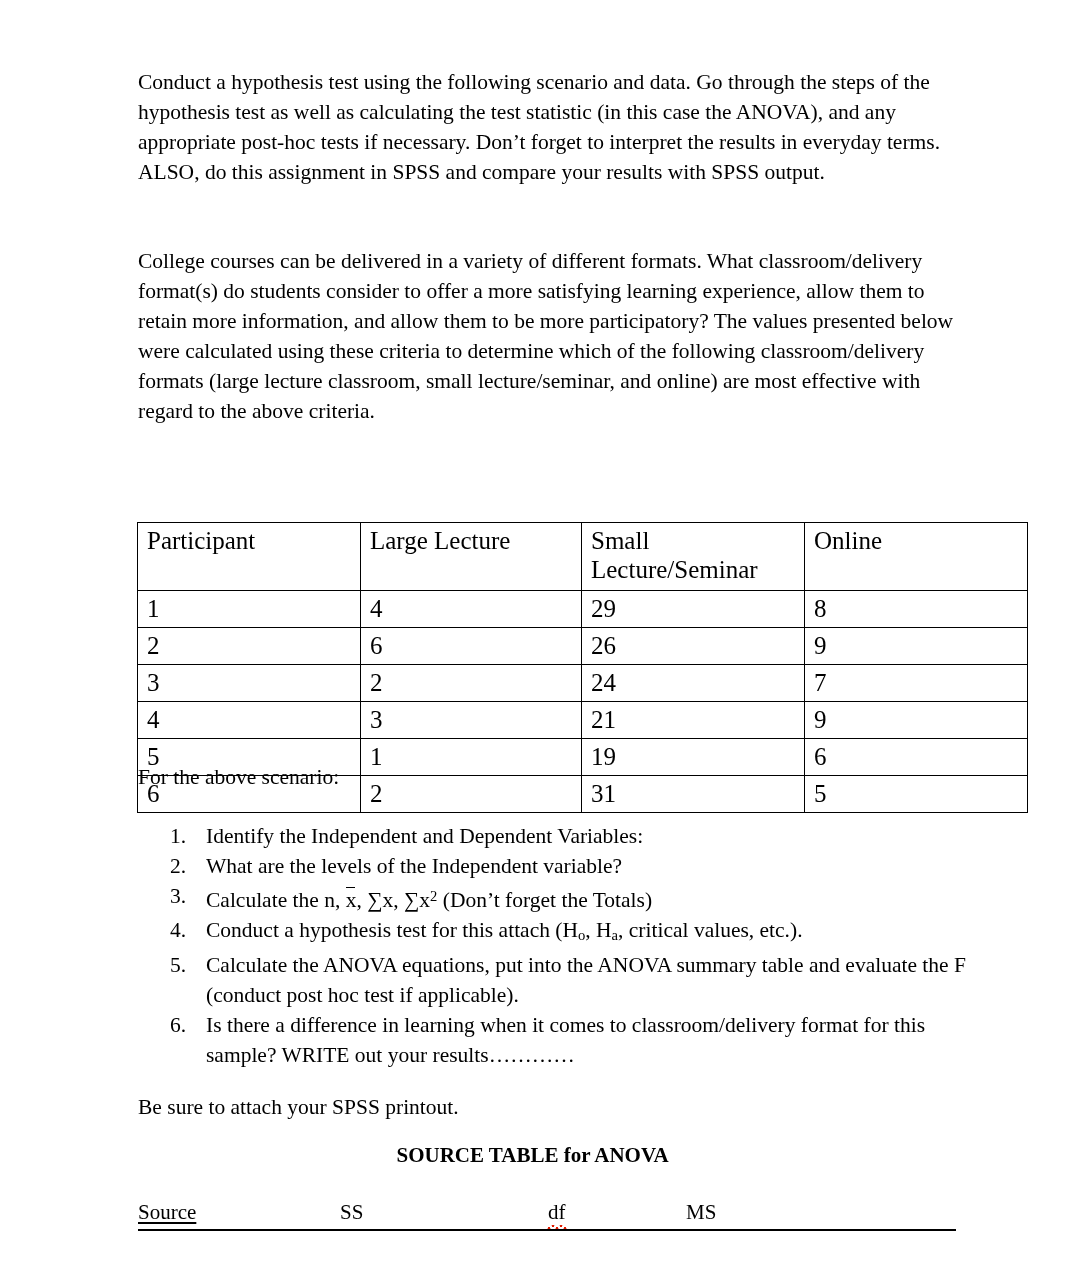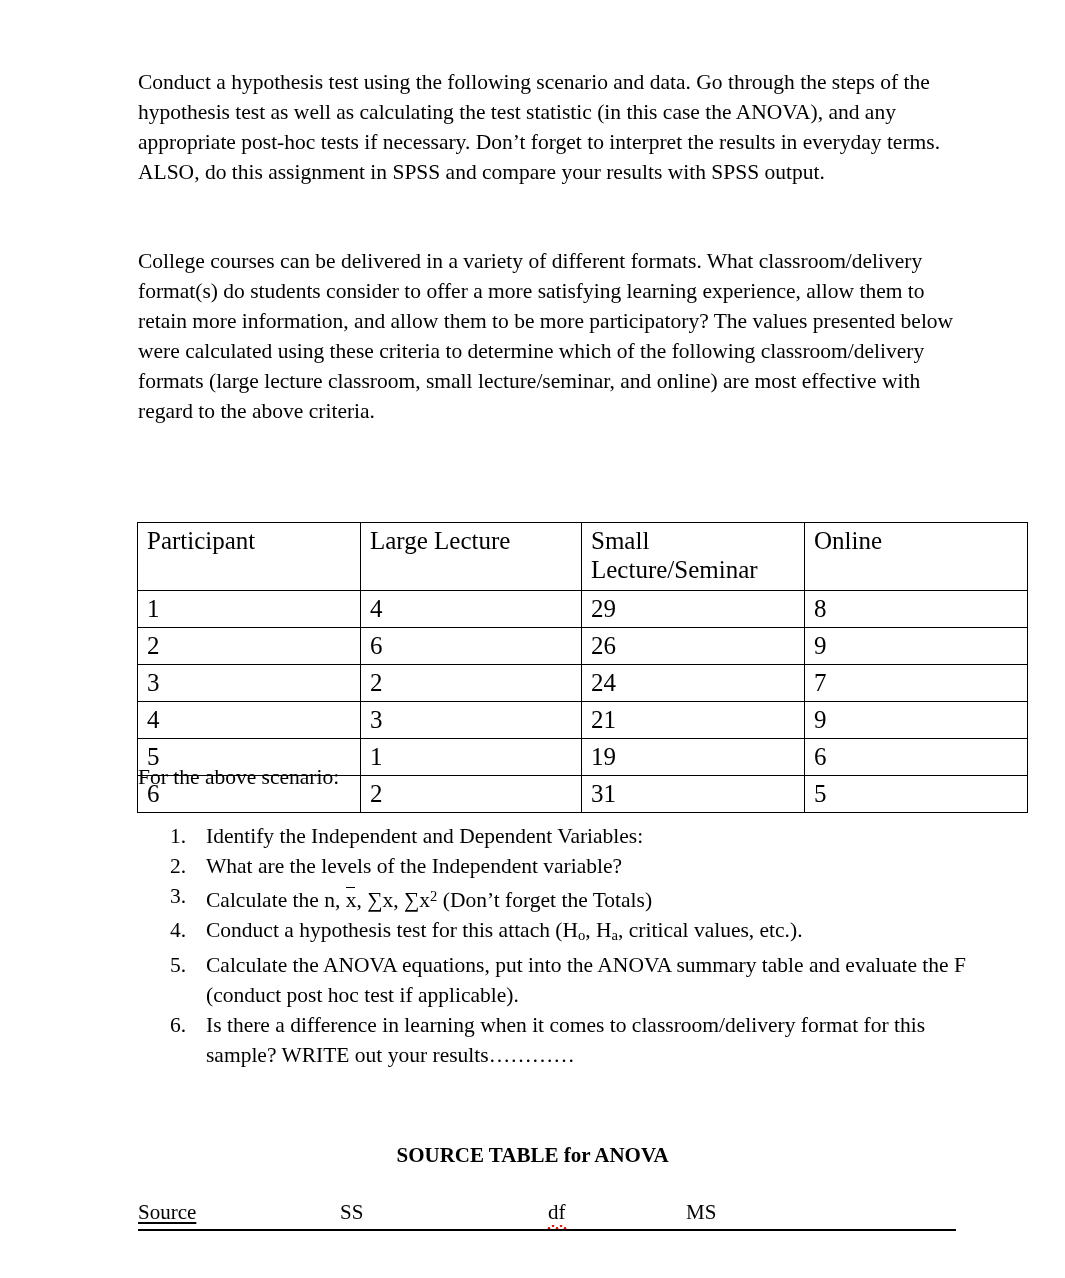--- a/index.html
+++ b/index.html
@@ -263,20 +263,21 @@
     <li>
       <span class="li-num">5.</span>
       <span class="li-text">Calculate the ANOVA equations, put into the ANOVA summary table and evaluate the F (conduct post hoc test if applicable).</span>
     </li>
     <li>
       <span class="li-num">6.</span>
       <span class="li-text">Is there a difference in learning when it comes to classroom/delivery format for this sample? WRITE out your results…………</span>
     </li>
   </ol>
 
+  <div class="para para-attach">Be sure to attach your SPSS printout.</div>
 
   <div class="source-heading">SOURCE TABLE for ANOVA</div>
 
   <div class="source-head-row">
     <span class="sh sh-source">Source</span>
     <span class="sh sh-ss">SS</span>
     <span class="sh sh-df"><span class="spell-error">df</span></span>
     <span class="sh sh-ms">MS</span>
   </div>
   <div class="source-rule"></div>

